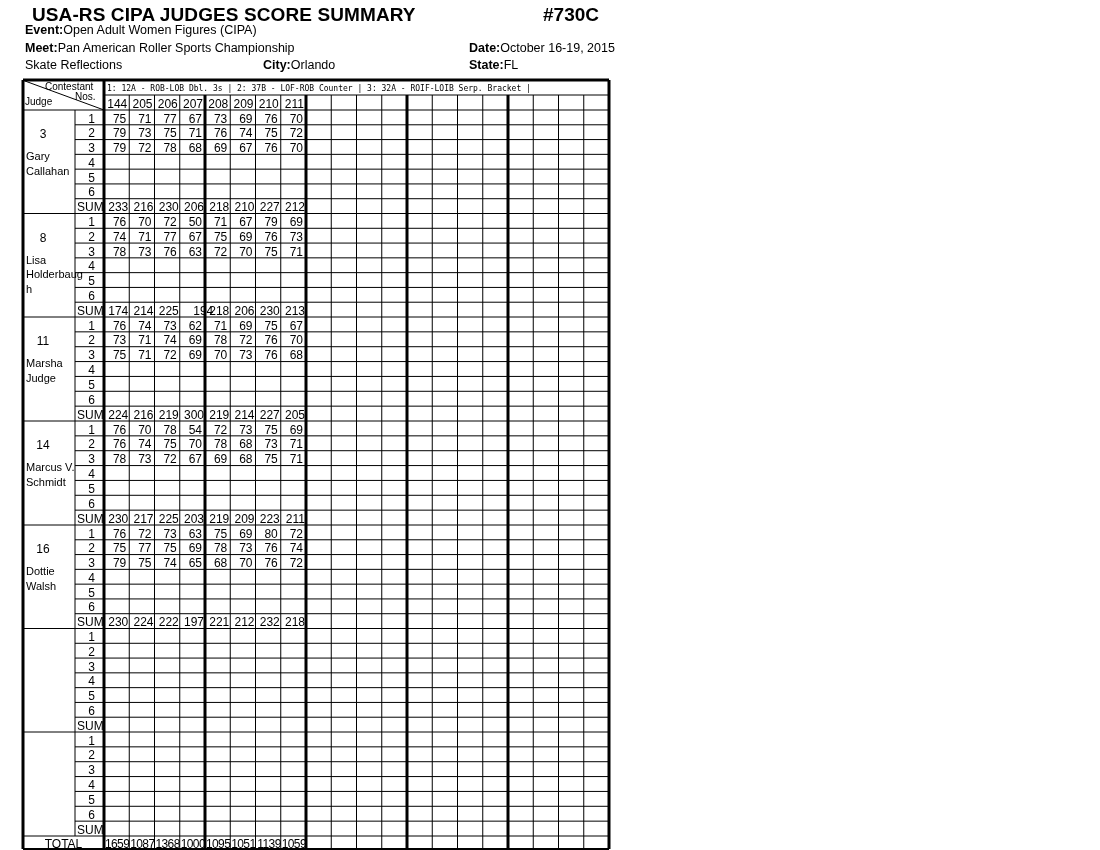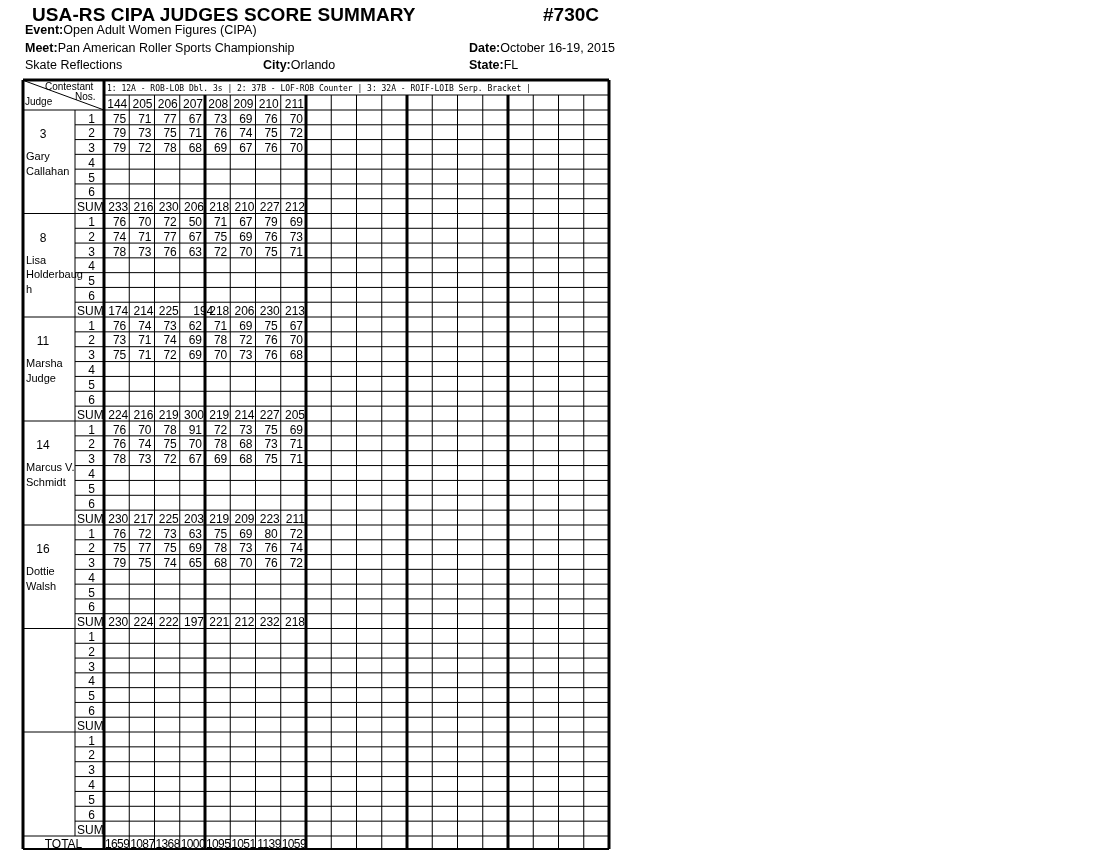--- a/index.html
+++ b/index.html
@@ -265,21 +265,21 @@
     <div class="cell-text" style="left: 77px; top: 468.071px; width: 18px; text-align: right;">4</div>
     <div class="cell-text" style="left: 77px; top: 482.929px; width: 18px; text-align: right;">5</div>
     <div class="cell-text" style="left: 77px; top: 497.786px; width: 18px; text-align: right;">6</div>
     <div class="cell-text" style="left: 77px; top: 512.643px;">SUM</div>
     <div class="cell-text" style="left: 25px; top: 439px; width: 36px; text-align: center;">14</div>
     <div class="cell-text" style="left: 26px; top: 461px; font-size: 11px;">Marcus V.</div>
     <div class="cell-text" style="left: 26px; top: 475.8px; font-size: 11px;">Schmidt</div>
     <div class="cell-text" style="left: 104px; top: 423.5px; width: 22.25px; text-align: right;">76</div>
     <div class="cell-text" style="left: 129.25px; top: 423.5px; width: 22.25px; text-align: right;">70</div>
     <div class="cell-text" style="left: 154.5px; top: 423.5px; width: 22.25px; text-align: right;">78</div>
-    <div class="cell-text" style="left: 179.75px; top: 423.5px; width: 22.25px; text-align: right;">91</div>
+    <div class="cell-text" style="left: 179.75px; top: 423.5px; width: 22.25px; text-align: right;">54</div>
     <div class="cell-text" style="left: 205px; top: 423.5px; width: 22.25px; text-align: right;">72</div>
     <div class="cell-text" style="left: 230.25px; top: 423.5px; width: 22.25px; text-align: right;">73</div>
     <div class="cell-text" style="left: 255.5px; top: 423.5px; width: 22.25px; text-align: right;">75</div>
     <div class="cell-text" style="left: 280.75px; top: 423.5px; width: 22.25px; text-align: right;">69</div>
     <div class="cell-text" style="left: 104px; top: 438.357px; width: 22.25px; text-align: right;">76</div>
     <div class="cell-text" style="left: 129.25px; top: 438.357px; width: 22.25px; text-align: right;">74</div>
     <div class="cell-text" style="left: 154.5px; top: 438.357px; width: 22.25px; text-align: right;">75</div>
     <div class="cell-text" style="left: 179.75px; top: 438.357px; width: 22.25px; text-align: right;">70</div>
     <div class="cell-text" style="left: 205px; top: 438.357px; width: 22.25px; text-align: right;">78</div>
     <div class="cell-text" style="left: 230.25px; top: 438.357px; width: 22.25px; text-align: right;">68</div>

